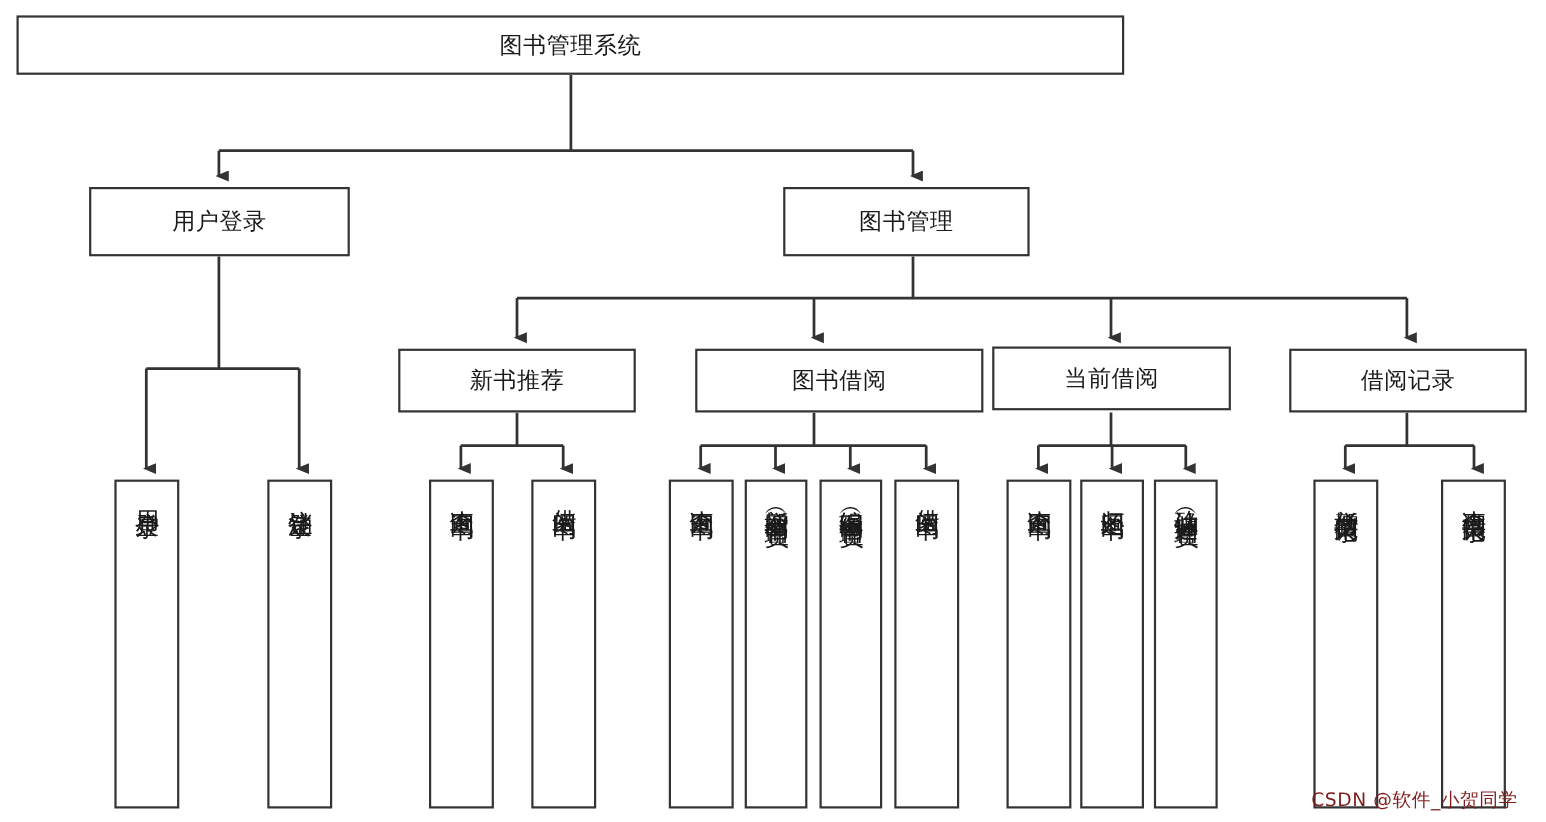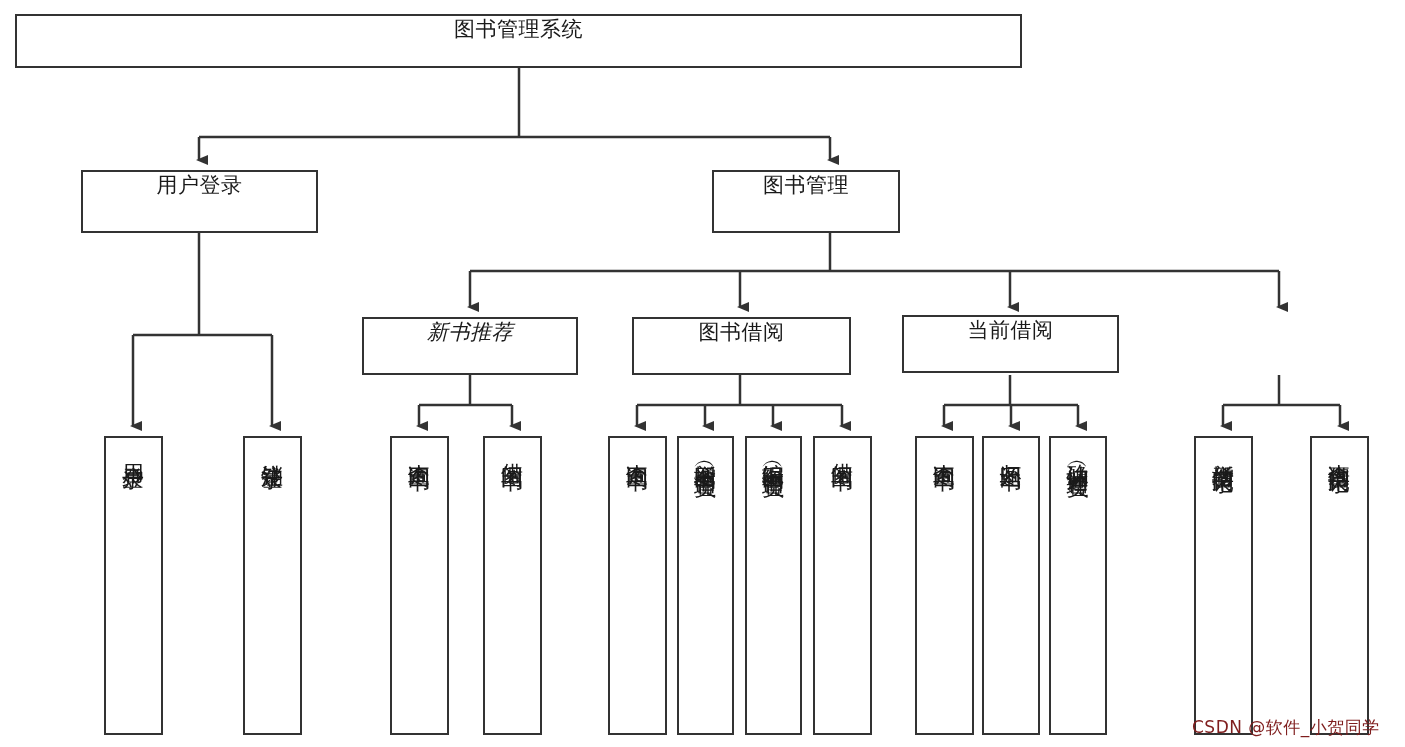--- a/index.html
+++ b/index.html
@@ -16,21 +16,21 @@
     height: 747px;
     background: #ffffff;
     overflow: hidden;
   }
   .node {
     position: absolute;
     box-sizing: border-box;
     background: #ffffff;
     border: 2.5px solid #333333;
     display: flex;
-    align-items: flex-start;
+    align-items: center;
     justify-content: center;
     color: #1a1a1a;
   }
   .node-label {
     font-size: 21px;
     line-height: 1.25;
     letter-spacing: 0.5px;
     white-space: nowrap;
     color: #1a1a1a;
   }
@@ -120,32 +120,35 @@
     </g>
   </svg>
 
   <div class="node" style="left:15px; top:14px; width:1007px; height:54px;">
     <span class="node-label">图书管理系统</span>
   </div>
 
   <div class="node" style="left:81px; top:170px; width:237px; height:63px;">
     <span class="node-label">用户登录</span>
   </div>
-  <div class="node" style="left:712px; top:170px; width:188px; height:63px;">
+  <div class="node" style="left:712px; top:170px; width:224px; height:63px;">
     <span class="node-label">图书管理</span>
   </div>
 
-  <div class="node" style="left:362px; top:317px; width:216px; height:58px;font-style:italic;">
+  <div class="node" style="left:362px; top:317px; width:216px; height:58px;">
     <span class="node-label">新书推荐</span>
   </div>
-  <div class="node" style="left:632px; top:317px; width:219px; height:58px;">
+  <div class="node" style="left:632px; top:317px; width:262px; height:58px;">
     <span class="node-label">图书借阅</span>
   </div>
   <div class="node" style="left:902px; top:315px; width:217px; height:58px;">
     <span class="node-label">当前借阅</span>
+  </div>
+  <div class="node" style="left:1172px; top:317px; width:216px; height:58px;">
+    <span class="node-label">借阅记录</span>
   </div>
 
   <div class="node leaf" style="left:104px; top:436px; width:59px; height:299px;">
     <span class="node-label">用户登录</span>
   </div>
   <div class="node leaf" style="left:243px; top:436px; width:59px; height:299px;">
     <span class="node-label">注销登录</span>
   </div>
 
   <div class="node leaf" style="left:390px; top:436px; width:59px; height:299px;">

